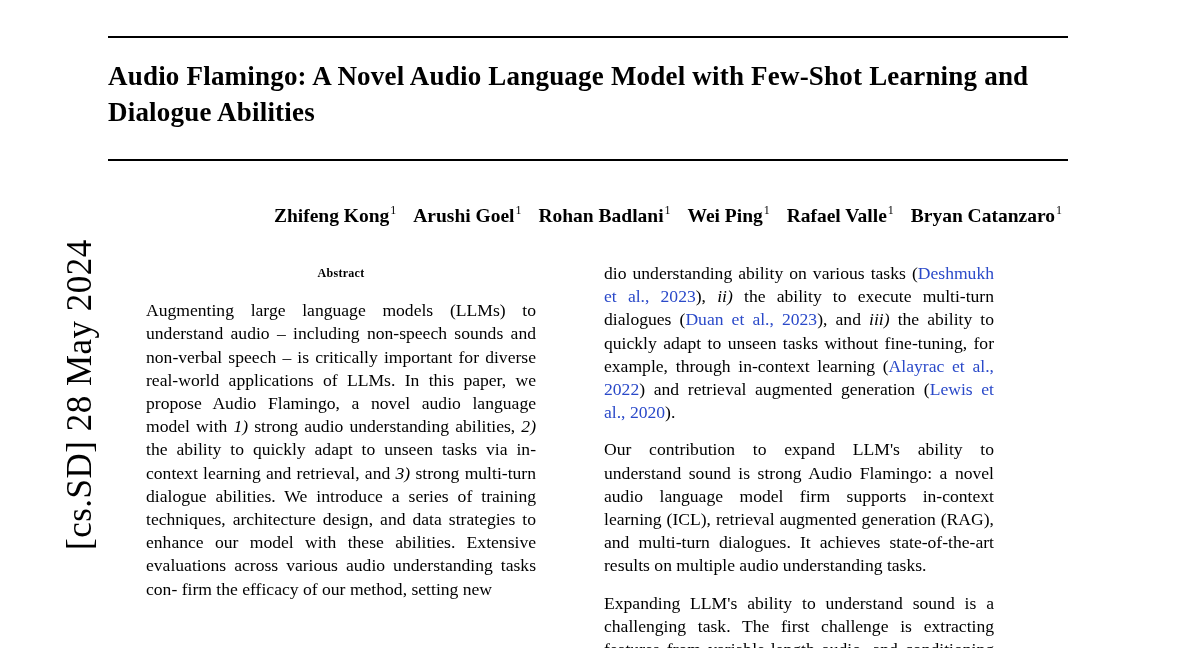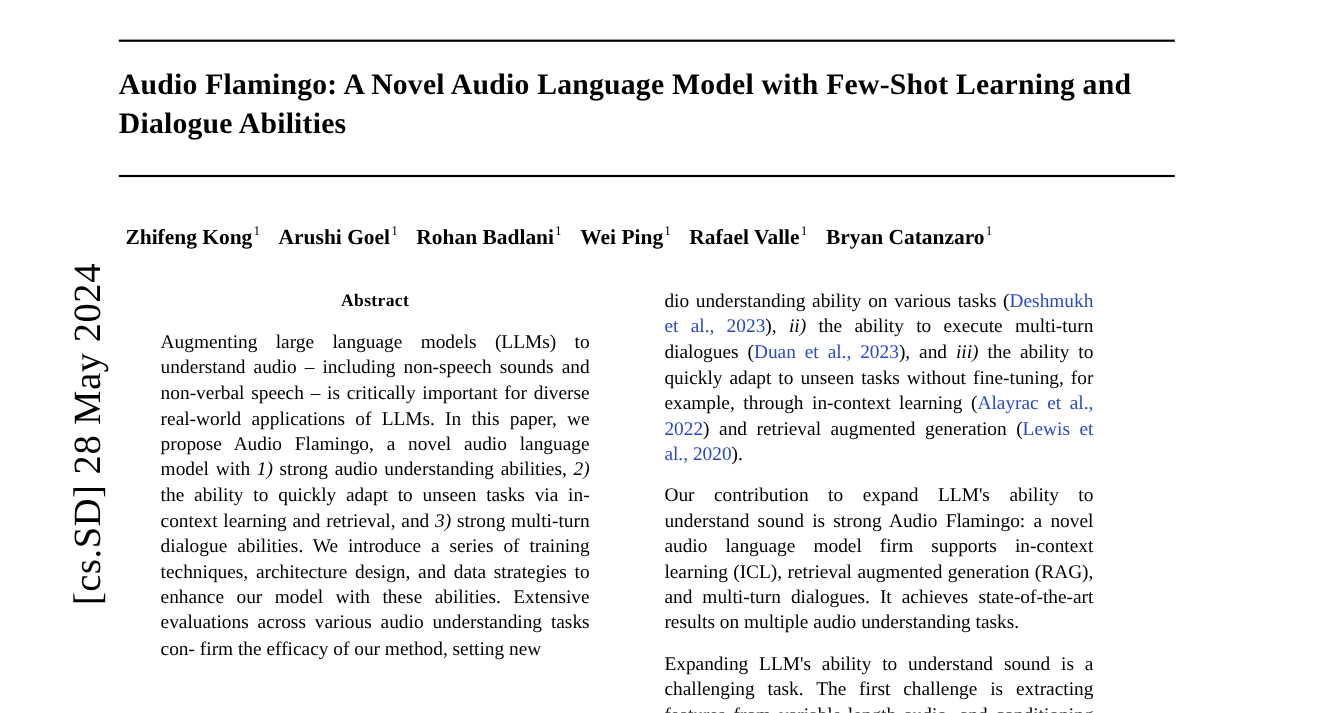--- a/index.html
+++ b/index.html
@@ -67,21 +67,21 @@
     font-weight: bold;
     line-height: 36px;
     letter-spacing: 0.2px;
   }
 
   .authors {
     position: absolute;
     left: 8px;
     top: 203px;
     width: 960px;
-    text-align: left;
+    text-align: right;
     font-size: 19.5px;
     font-weight: bold;
     white-space: nowrap;
   }
   .authors .author { margin: 0 6px; }
   .authors sup {
     font-size: 12px;
     font-weight: normal;
     vertical-align: super;
     margin-left: 1px;
@@ -100,21 +100,21 @@
     width: 390px;
     font-size: 17.6px;
     line-height: 23.2px;
     text-align: justify;
   }
   .col.left { left: 46px; }
   .col.right { left: 504px; }
 
   .abs-head {
     text-align: center;
-    font-size: 16px;
+    font-size: 12px;
     font-weight: bold;
     margin: 0 0 14px 0;
     letter-spacing: 0.3px;
   }
   p { margin: 0 0 14px 0; }
   p:last-child { margin-bottom: 0; }
   .cite { color: #2a49c9; }
   .b { font-weight: normal; }
   .i { font-style: italic; }
 </style>

